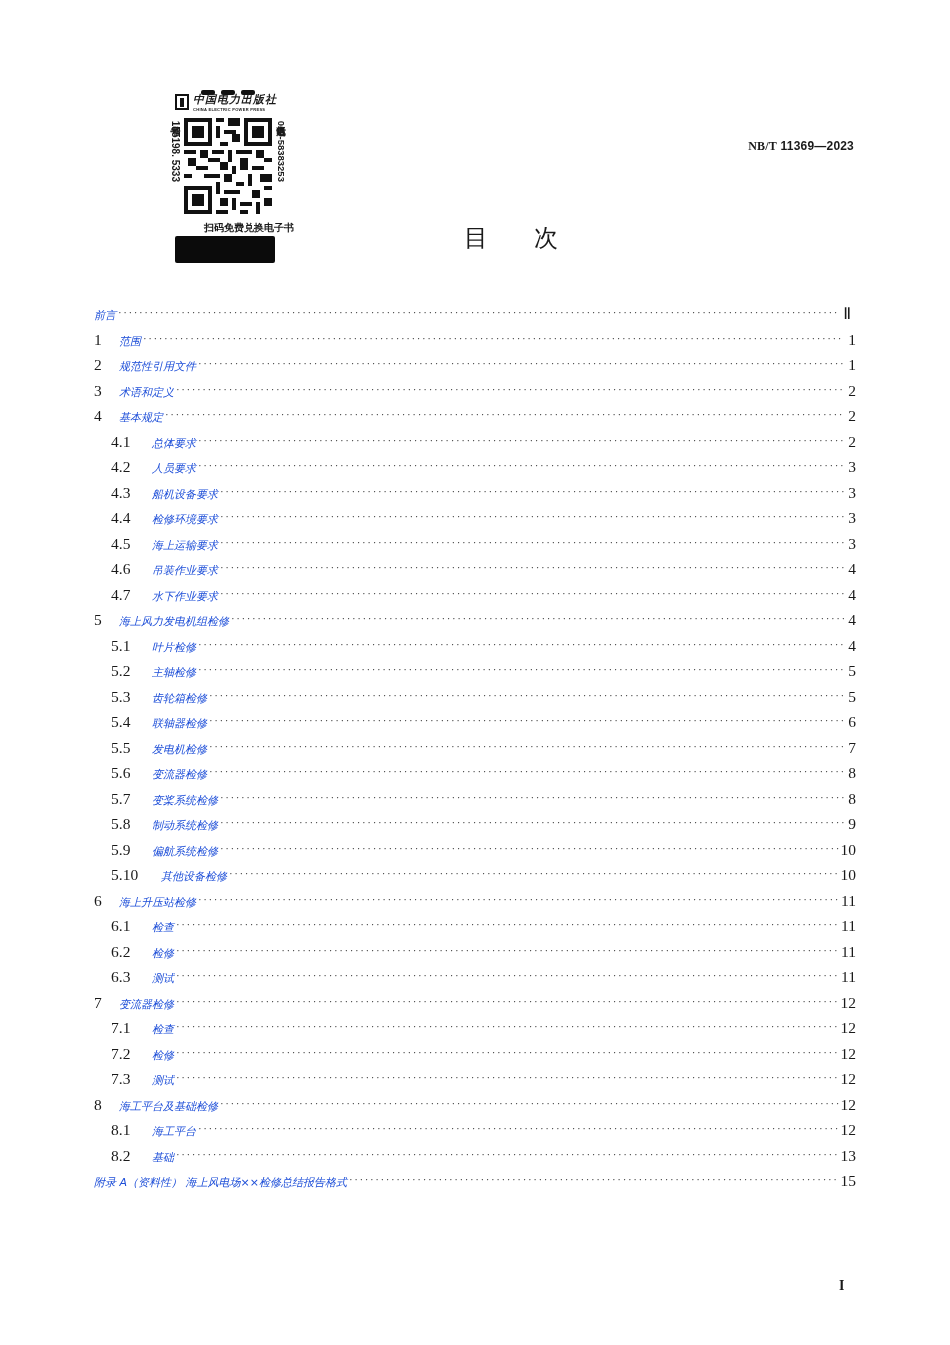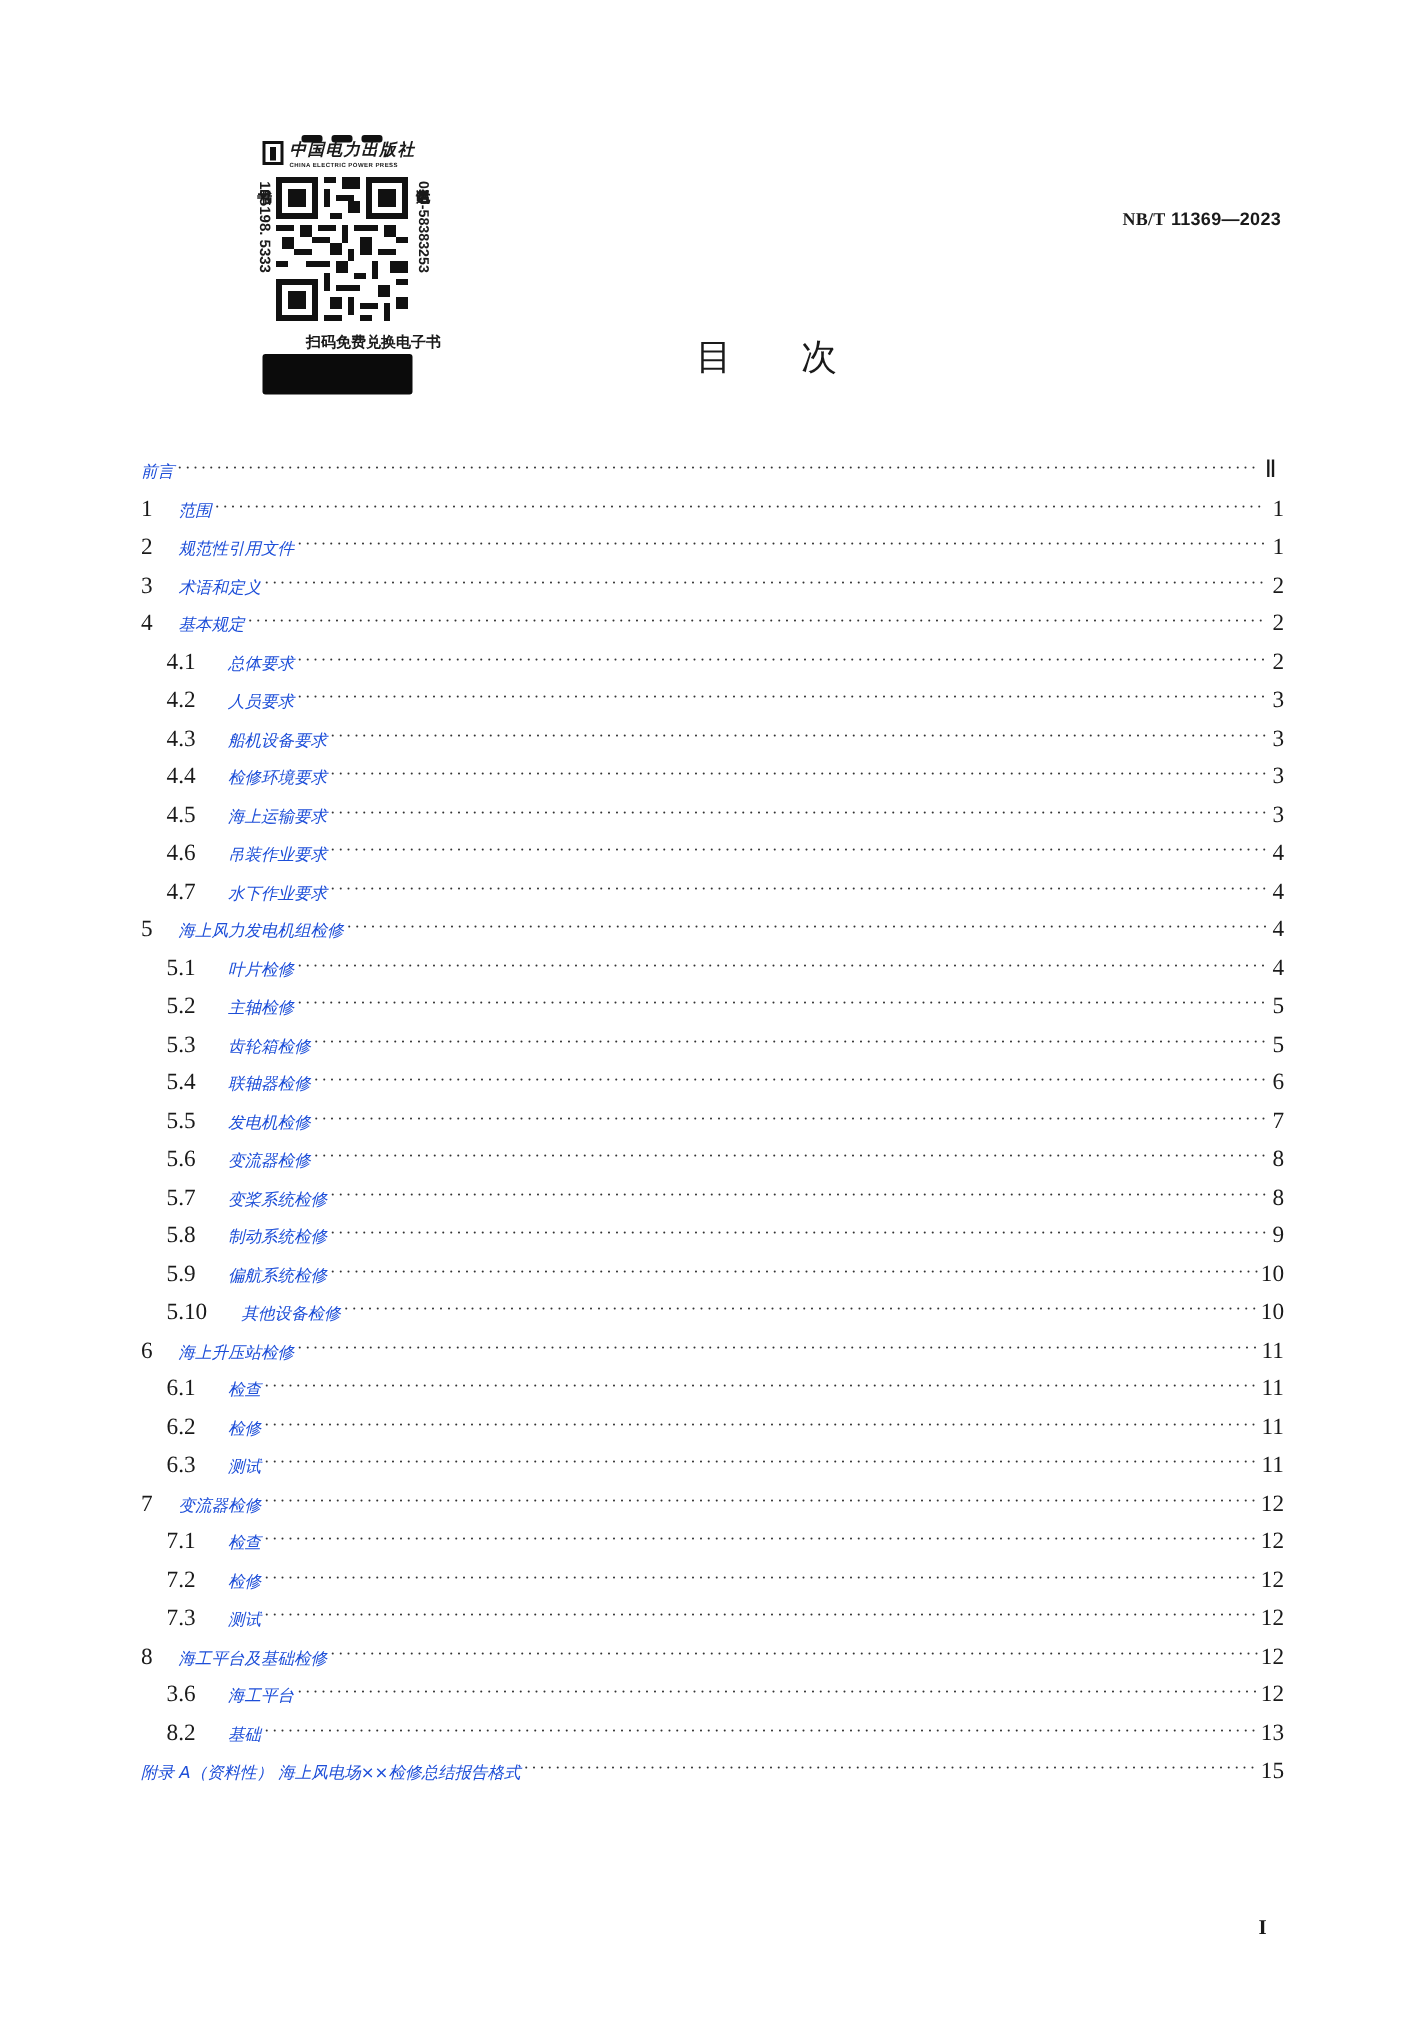--- a/index.html
+++ b/index.html
@@ -305,21 +305,21 @@
       <span class="toc-leader"></span>
       <span class="toc-page">12</span>
     </div>
     <div class="toc-row level1">
       <span class="toc-num">8</span>
       <span class="toc-label">海工平台及基础检修</span>
       <span class="toc-leader"></span>
       <span class="toc-page">12</span>
     </div>
     <div class="toc-row level2">
-      <span class="toc-num">3.6</span>
+      <span class="toc-num">8.1</span>
       <span class="toc-label">海工平台</span>
       <span class="toc-leader"></span>
       <span class="toc-page">12</span>
     </div>
     <div class="toc-row level2">
       <span class="toc-num">8.2</span>
       <span class="toc-label">基础</span>
       <span class="toc-leader"></span>
       <span class="toc-page">13</span>
     </div>

